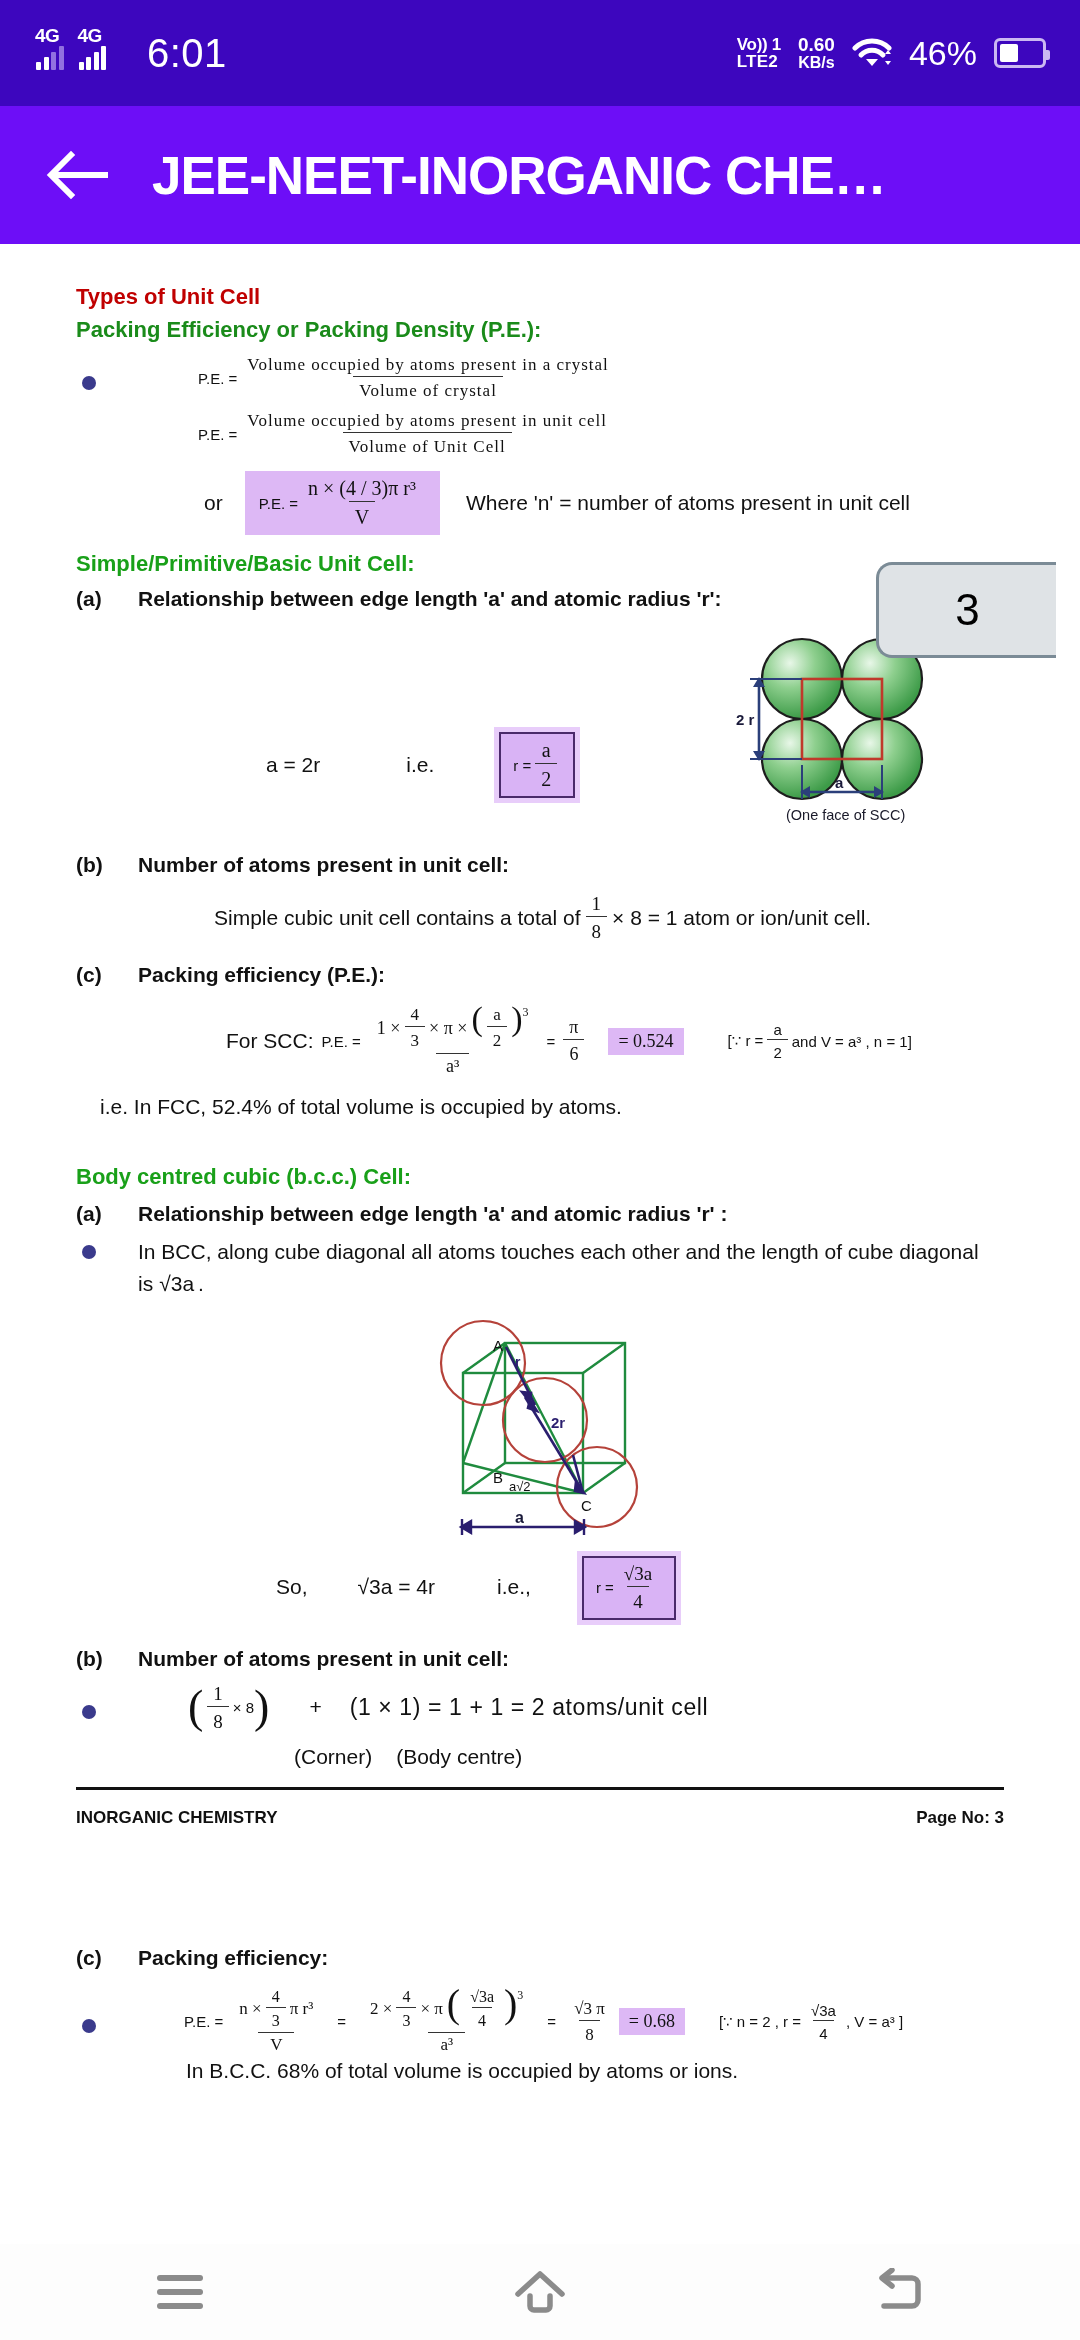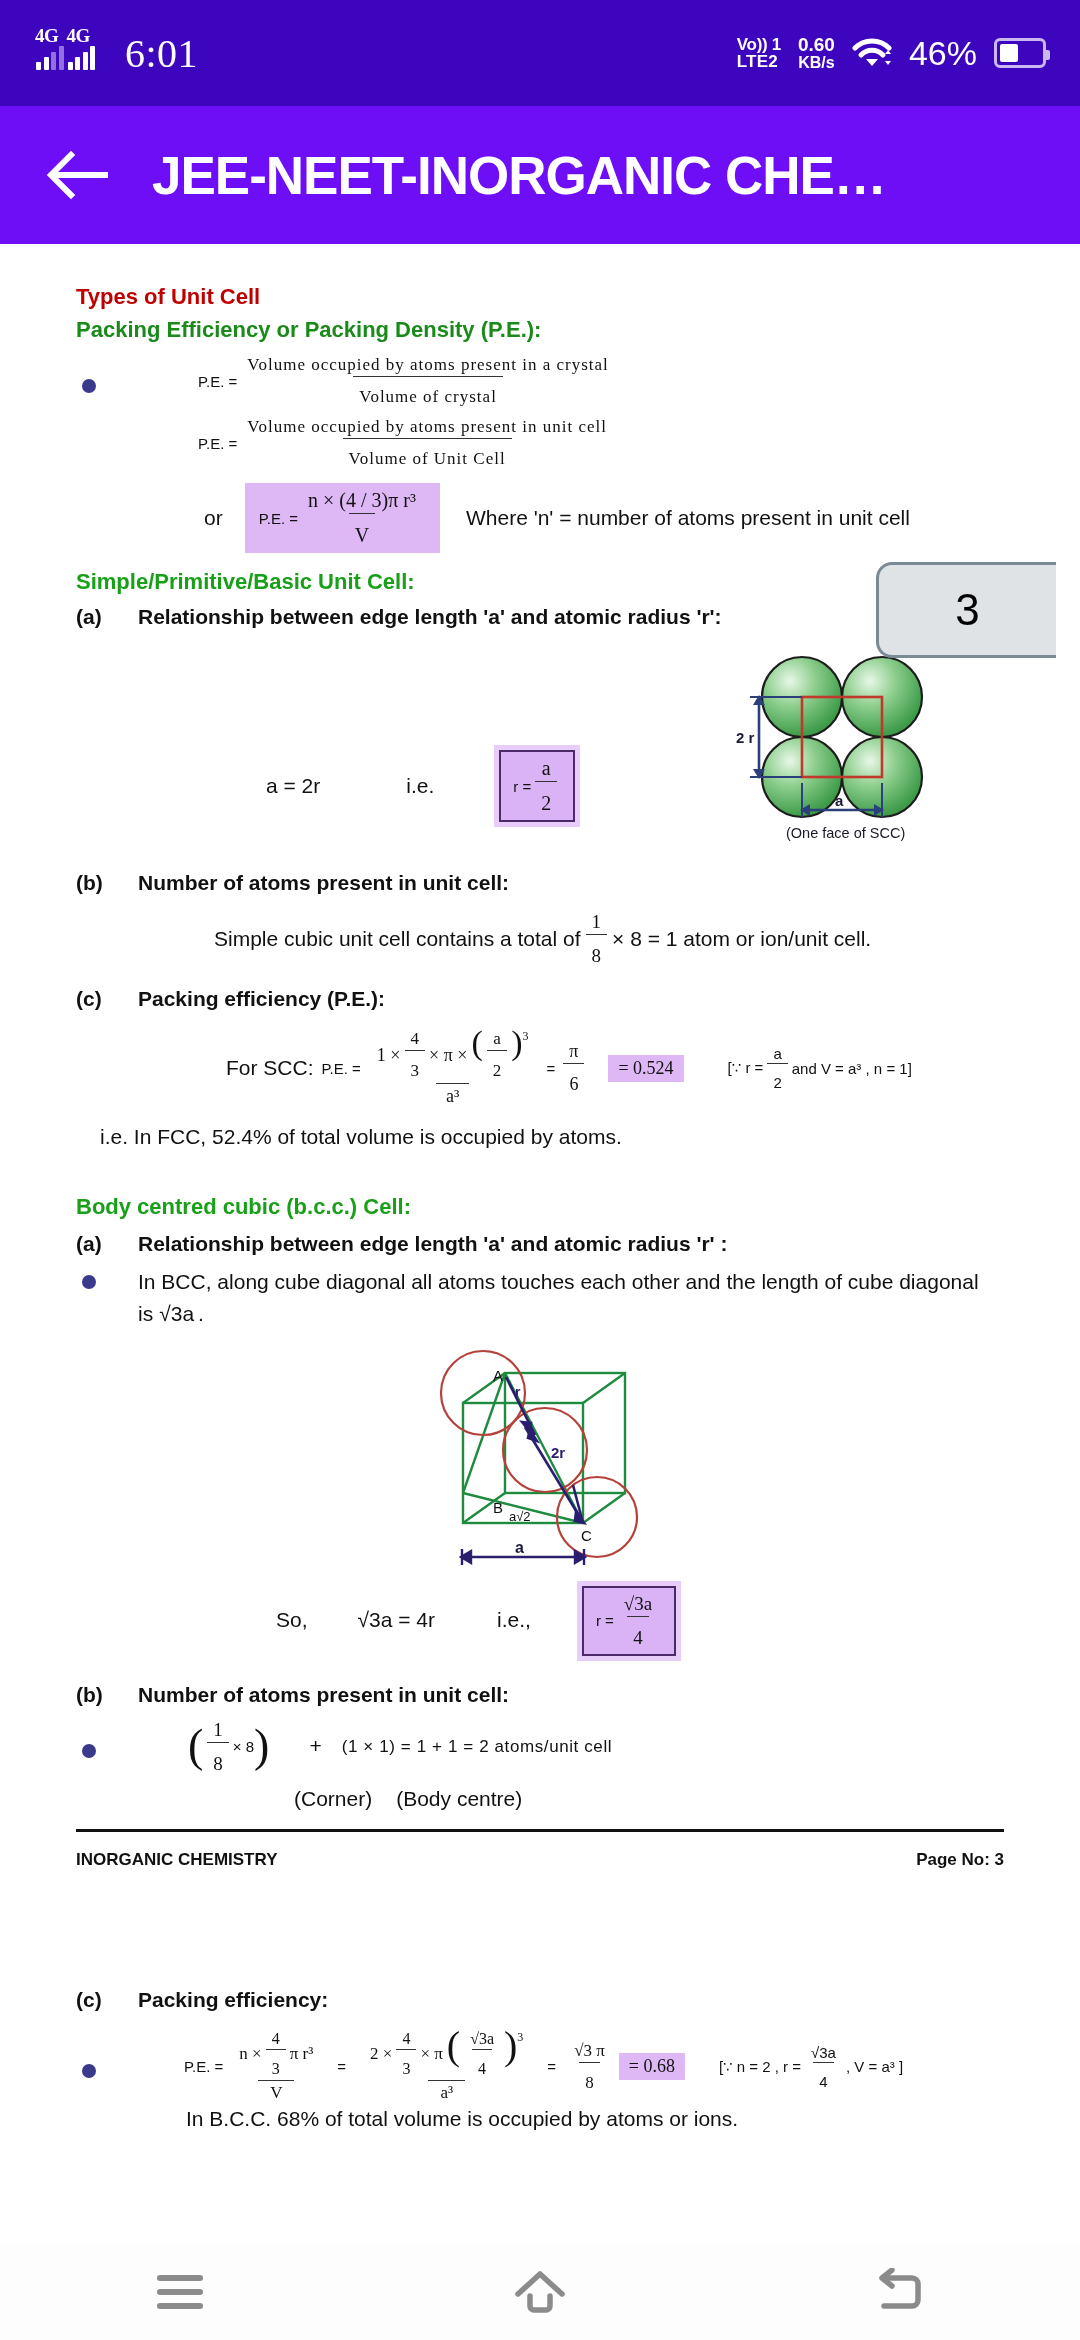--- a/index.html
+++ b/index.html
@@ -12,21 +12,21 @@
   body { position: relative; }
 
   
   .statusbar {
     height: 106px; width: 100%;
     background: #3d06be;
     display: flex; align-items: center;
     padding: 0 34px;
     color: #ffffff;
   }
-  .sb-left { display: flex; align-items: center; gap: 2px; font-family: Liberation Serif, serif; }
+  .sb-left { display: flex; align-items: center; gap: 13px; }
   .sig { display: flex; align-items: flex-end; gap: 3px; height: 34px; position: relative; padding-left: 2px;}
   .sig .g { position: absolute; top: -11px; left: 1px; font-size: 19px; font-weight: 700; letter-spacing: -.5px;}
   .bars { display: flex; align-items: flex-end; gap: 2.5px; height: 26px; margin-top: 12px;}
   .bars i { display:block; width: 5px; background: #fff; border-radius: 1px; }
   .bars i:nth-child(1){height:8px}
   .bars i:nth-child(2){height:13px}
   .bars i:nth-child(3){height:18px}
   .bars i:nth-child(4){height:24px}
   .bars.dim i:nth-child(3), .bars.dim i:nth-child(4){ background:#9270e0; }
   .clock { font-size: 40px; font-weight: 400; margin-left: 28px; letter-spacing: .5px;}
@@ -90,21 +90,21 @@
   .lbl { width:62px; flex:none; font-size:21px; font-weight:700; font-family:"Liberation Sans",sans-serif;}
   .bullet { width:14px; height:14px; border-radius:50%; background:#3a3a8c; flex:none; margin-top:9px;}
   .bull-row { display:flex; gap:0; }
   .bull-col { width:62px; flex:none; display:flex; justify-content:flex-start; padding-left:6px;}
   .body-txt { font-size:21px; font-family:"Liberation Sans",sans-serif; color:#111; line-height:1.55;}
 
   
   .math { font-family:"Liberation Sans", sans-serif; color:#111; display:inline-flex; align-items:center; }
   .frac { display:inline-flex; flex-direction:column; align-items:center; vertical-align:middle; margin:0 4px; }
   .frac .num { padding:0 6px 1px 6px; }
-  .frac .den { padding:10px 6px 0 6px; border-top:1.6px solid #333; }
+  .frac .den { padding:4px 6px 0 6px; border-top:1.6px solid #333; }
   .sm { font-size:15px; }
   .tiny { font-size:12px; vertical-align:super; }
   .hl { background:#ddb8f5; padding:3px 10px; display:inline-flex; align-items:center;}
   .boxed { background:#d9b3f5; border:2.5px solid #4a2a6a; padding:5px 12px; display:inline-flex; align-items:center;}
   .boxwrap { background:#e8cdfa; padding:5px; display:inline-flex; }
 
   
   .pfooter { margin-top:14px; border-top:3px solid #111; display:flex; justify-content:space-between;
              padding-top:18px; font-family:"Liberation Sans",sans-serif; font-weight:700; font-size:17px;}
   .pagebreak { height:118px; background:#fff; }
@@ -422,21 +422,21 @@
         <span style="display:inline-flex;align-items:center">
           <span style="font-size:46px;line-height:.8;font-weight:200">(</span>
           <span class="frac" style="font-size:19px">
             <span class="num">1</span>
             <span class="den">8</span>
           </span>
           <span class="math sm">× 8</span>
           <span style="font-size:46px;line-height:.8;font-weight:200">)</span>
         </span>
         <span class="body-txt" style="margin-left:40px">+</span>
-        <span class="math" style="margin-left:20px;font-size:17px;letter-spacing:.6px">(1 × 1) = 1 + 1 = 2 atoms/unit cell</span>
+        <span class="math" style="margin-left:28px;font-size:23px;letter-spacing:.6px">(1 × 1) = 1 + 1 = 2 atoms/unit cell</span>
       </div>
     </div>
 
     <div style="display:flex;margin-top:8px;margin-left:218px">
       <span class="body-txt">(Corner)</span>
       <span class="body-txt" style="margin-left:24px">(Body centre)</span>
     </div>
 
     <div class="pfooter">
       <span>INORGANIC CHEMISTRY</span>

